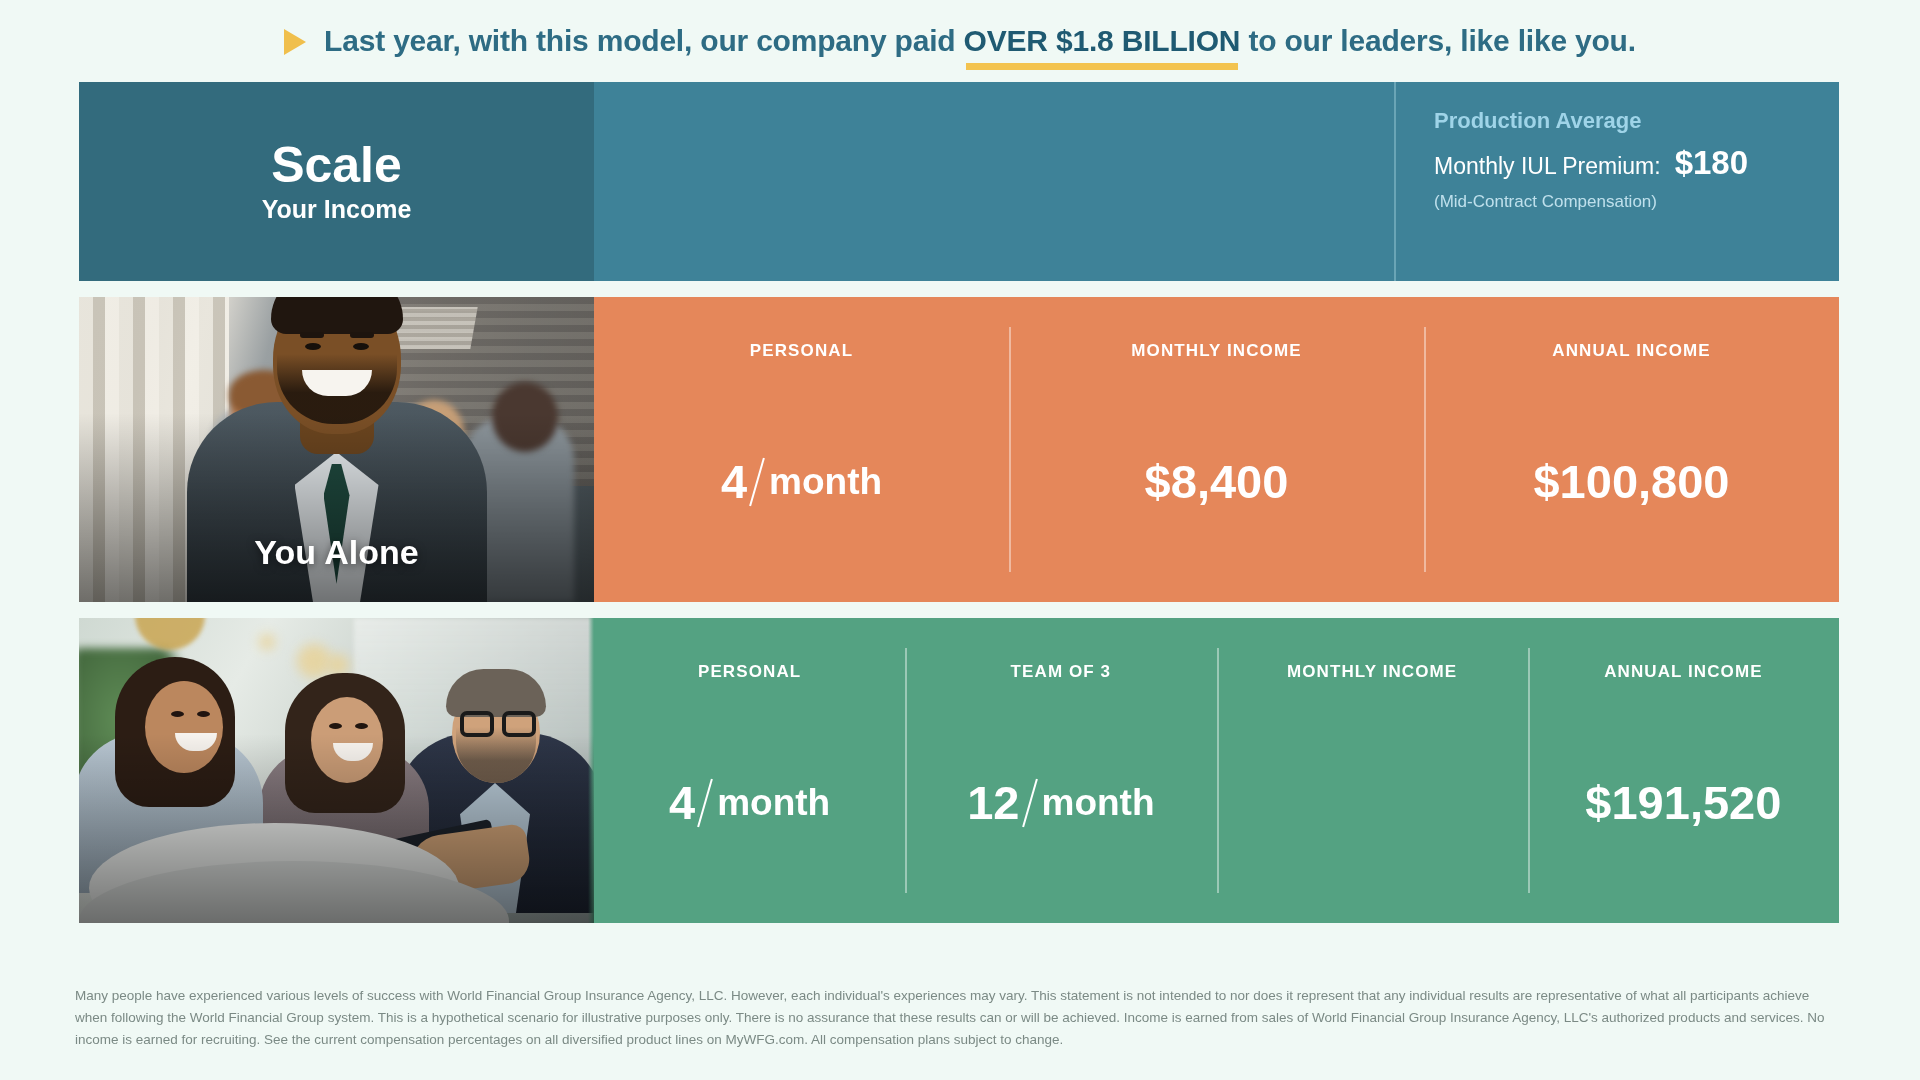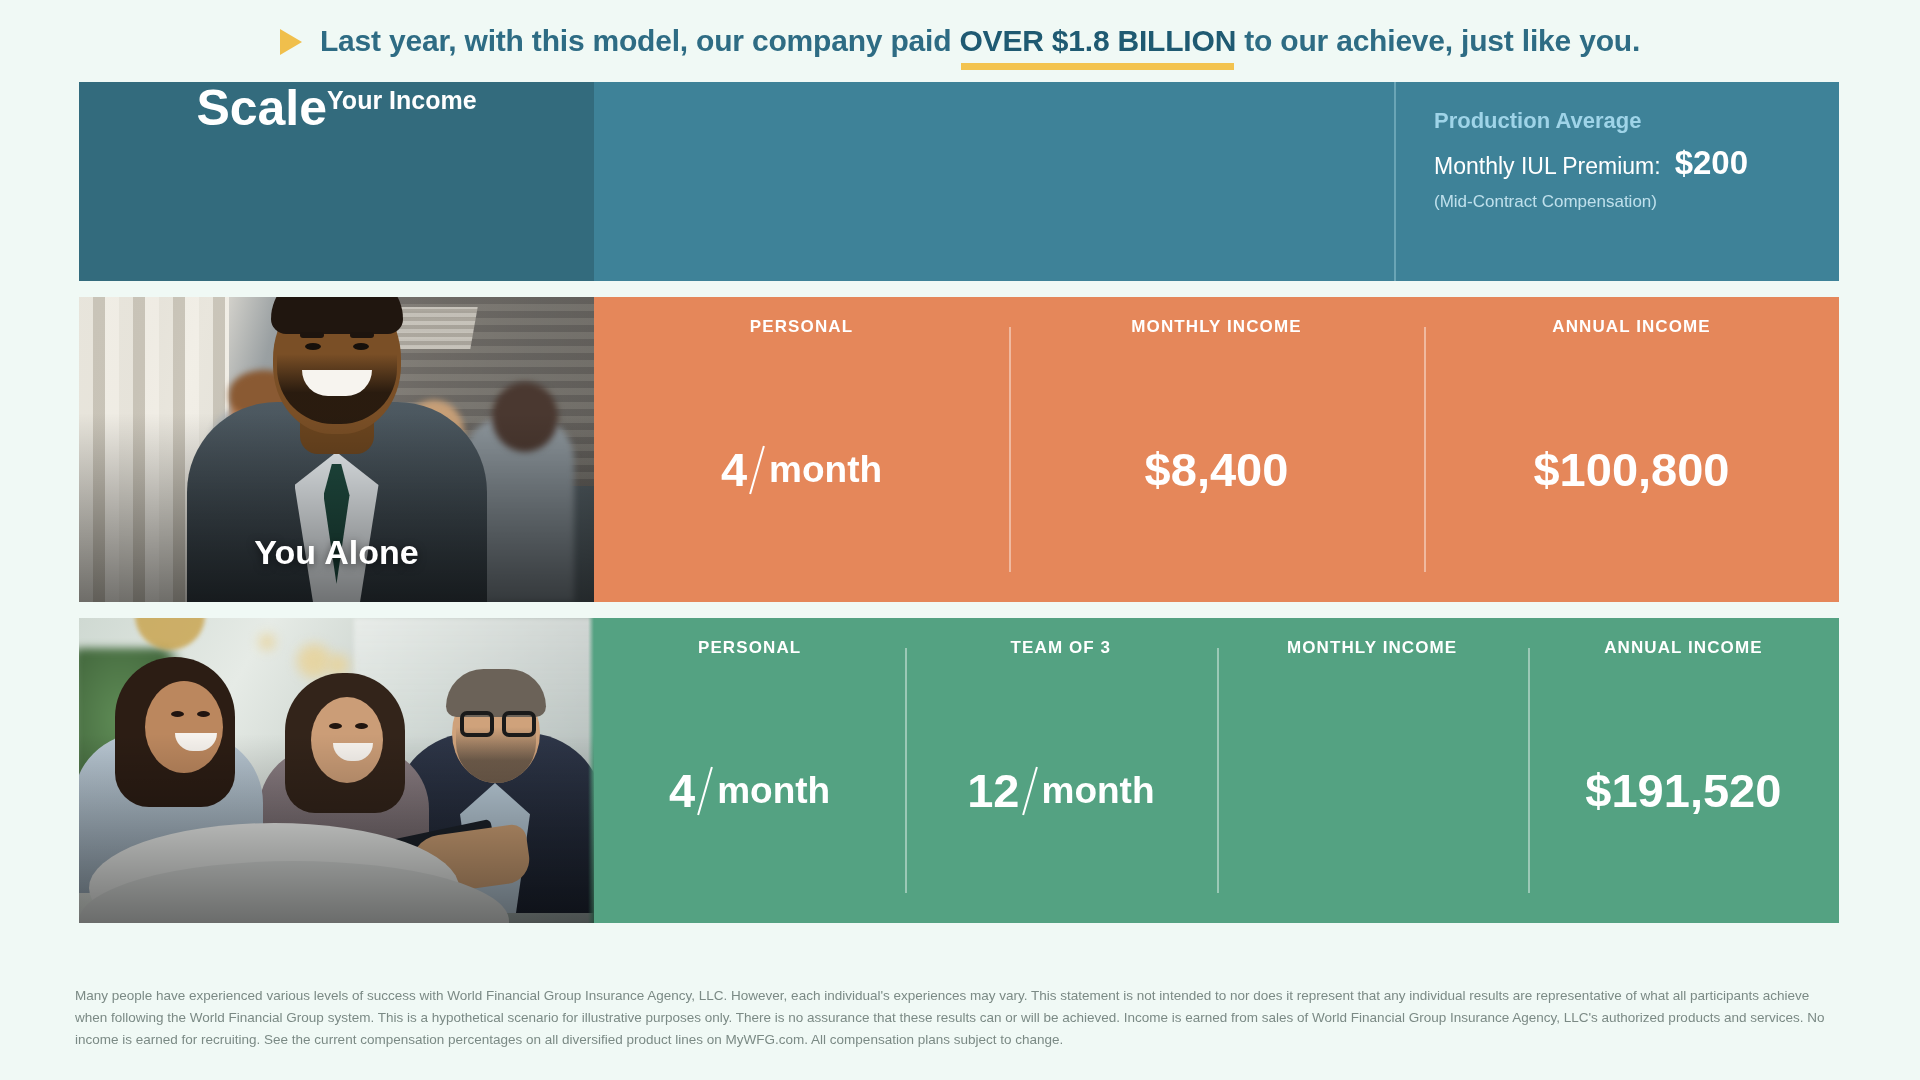--- a/index.html
+++ b/index.html
@@ -40,22 +40,22 @@
 
   
   .panel{ position:absolute; left:79px; top:82px; width:1760px; }
 
   
   .header-band{
     height:199px; display:flex; background:#3e8298;
   }
   .hb-left{
     width:515px; background:#336b7d;
-    display:flex; flex-direction:row;
-    justify-content:center;
+    display:flex; flex-direction:column;
+    align-items:center; justify-content:center;
   }
   .hb-left .big{ font-size:50px; font-weight:bold; color:#ffffff; line-height:1.05; }
   .hb-left .sub{ font-size:25px; font-weight:bold; color:#ffffff; margin-top:4px; }
   .hb-mid{ flex:1; }
   .hb-right{
     width:445px; border-left:2px solid #6aa5b6;
     padding:26px 0 0 38px;
   }
   .pa-title{ font-size:22px; font-weight:bold; color:#9fd4e8; margin-bottom:10px; }
   .pa-line{ display:flex; align-items:baseline; gap:14px; }
@@ -81,21 +81,21 @@
   .cols{ flex:1; display:flex; }
   .col{
     flex:1; position:relative;
     display:flex; flex-direction:column; align-items:center;
   }
   .col + .col::before{
     content:""; position:absolute; left:0; top:30px; bottom:30px;
     width:2px; background:rgba(255,255,255,.42);
   }
   .col-head{
-    margin-top:20px;
+    margin-top:44px;
     font-size:17px; font-weight:bold; letter-spacing:1.1px;
     color:#ffffff; text-transform:uppercase; white-space:nowrap;
   }
   .col-val{
     margin-top:auto; margin-bottom:auto;
     font-size:47px; font-weight:bold; color:#ffffff;
     display:flex; align-items:center; white-space:nowrap;
   }
   .col-val .num{ font-size:47px; }
   .col-val .slash{
@@ -359,37 +359,37 @@
     font-size:13.5px; line-height:1.62; color:#7b8a85;
     text-align:left;
   }
 </style>
 </head>
 <body>
 
 <div class="headline-row">
   <div class="headline-inner">
     <span class="play-icon"></span>
-    <span class="headline-text"><span>Last year, with this model, our company paid </span><span class="headline-em"><span>OVER $1.8 BILLION</span><span class="uline"></span></span><span> to our achieve, just like you.</span></span>
+    <span class="headline-text"><span>Last year, with this model, our company paid </span><span class="headline-em"><span>OVER $1.8 BILLION</span><span class="uline"></span></span><span> to our leaders, like like you.</span></span>
   </div>
 </div>
 
 <div class="panel">
 
   <div class="header-band">
     <div class="hb-left">
       <div class="big">Scale</div>
       <div class="sub">Your Income</div>
     </div>
     <div class="hb-mid"></div>
     <div class="hb-right">
       <div class="pa-title">Production Average</div>
       <div class="pa-line">
         <span class="pa-label">Monthly IUL Premium:</span>
-        <span class="pa-value">$200</span>
+        <span class="pa-value">$180</span>
       </div>
       <div class="pa-note">(Mid-Contract Compensation)</div>
     </div>
   </div>
 
   <div class="gap"></div>
 
   <div class="data-row">
     <div class="photo">
       <div class="ph-bg ph1-bg"></div>

